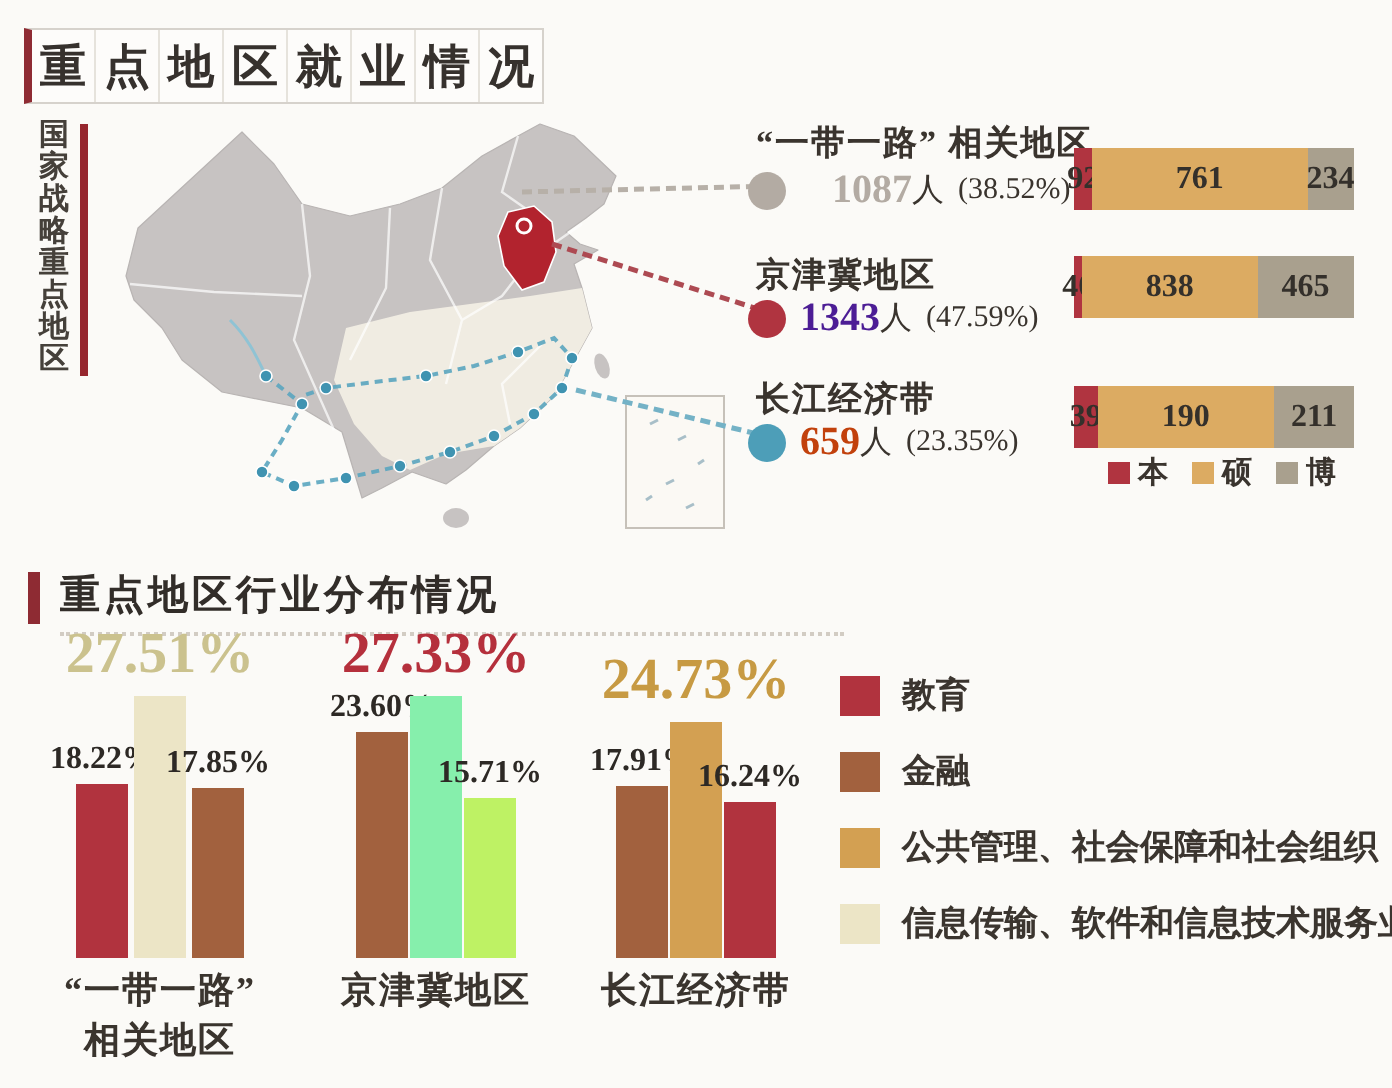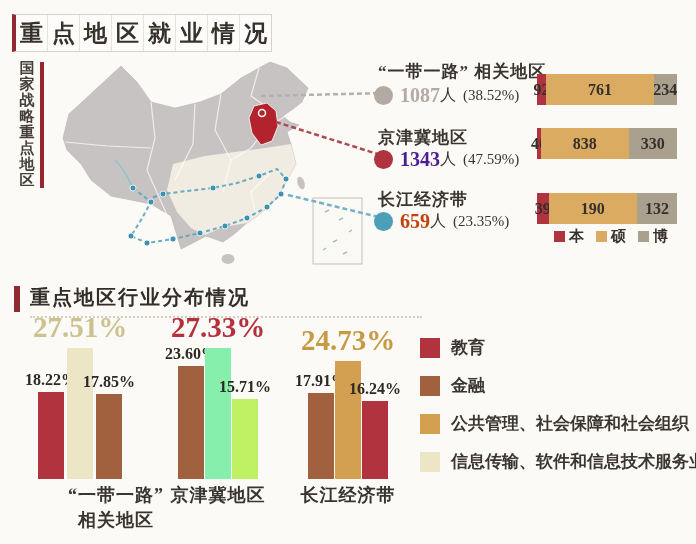--- a/index.html
+++ b/index.html
@@ -128,21 +128,21 @@
     </g>
     <path d="M206,44 L332,41" stroke="#b7b0a8" stroke-width="2.5" stroke-dasharray="5,3" fill="none"></path>
     <path d="M221,70 L332,105" stroke="#ad4a52" stroke-width="2.5" stroke-dasharray="5,3" fill="none"></path>
     <path d="M233,143 L332,167" stroke="#74b2c6" stroke-width="2.5" stroke-dasharray="5,3" fill="none"></path>
   </svg>
 
   <div id="region-list">
       <div class="region-name" style="left: 378px; top: 60px;">“一带一路” 相关地区</div>
       <div class="region-row" style="left: 374px; top: 84px;">
         <span class="region-dot" style="background: rgb(179, 171, 163);"></span>
-        <span class="region-count" style="color: rgb(179, 171, 163);">1087</span>
+        <span class="region-count" style="color: rgb(179, 171, 163); margin-left: 16px;">1087</span>
         <span class="region-unit">人</span>
         <span class="region-share">(38.52%)</span>
       </div>
       <div class="region-name" style="left: 378px; top: 126px;">京津冀地区</div>
       <div class="region-row" style="left: 374px; top: 148px;">
         <span class="region-dot" style="background: rgb(176, 52, 64);"></span>
         <span class="region-count" style="color: #4c1d95;">1343</span>
         <span class="region-unit">人</span>
         <span class="region-share">(47.59%)</span>
       </div>
@@ -167,32 +167,32 @@
         </div>
       </div>
       <div class="stack" style="top: 128px;">
         <div class="seg" style="width: 4.16977px; background: rgb(176, 52, 64);">
           <span>40</span>
         </div>
         <div class="seg" style="width: 87.3567px; background: rgb(220, 171, 98);">
           <span>838</span>
         </div>
         <div class="seg" style="width: 48.4736px; background: rgb(169, 160, 142);">
-          <span>330</span>
+          <span>465</span>
         </div>
       </div>
       <div class="stack" style="top: 193px;">
         <div class="seg" style="width: 11.6844px; background: rgb(176, 52, 64);">
           <span>39</span>
         </div>
         <div class="seg" style="width: 88.3763px; background: rgb(220, 171, 98);">
           <span>190</span>
         </div>
         <div class="seg" style="width: 39.9393px; background: rgb(169, 160, 142);">
-          <span>132</span>
+          <span>211</span>
         </div>
       </div>
     </div>
   <div class="legend-degrees" id="degree-legend">
       <span class="ld-item">
         <span class="ld-sq" style="background: rgb(176, 52, 64);"></span>
         <span>本</span>
       </span>
       <span class="ld-item">
         <span class="ld-sq" style="background: rgb(220, 171, 98);"></span>
@@ -213,21 +213,21 @@
         <div class="ibar" style="height: 87px; background: rgb(177, 51, 62);">
           <span class="sm">18.22%</span>
         </div>
         <div class="ibar" style="height: 131px; background: rgb(236, 229, 198);">
           <span class="big" style="color: rgb(203, 194, 142);">27.51%</span>
         </div>
         <div class="ibar" style="height: 85px; background: rgb(162, 97, 62);">
           <span class="sm">17.85%</span>
         </div>
       </div>
-      <div class="axis-label" style="left: 0px; padding-left: 36px;">
+      <div class="axis-label" style="left: 0px;">
         <div>“一带一路”</div>
         <div>相关地区</div>
       </div>
       <div class="bar-group" style="left: 178px; gap: 1px;">
         <div class="ibar" style="height: 113px; background: rgb(162, 97, 62);">
           <span class="sm">23.60%</span>
         </div>
         <div class="ibar" style="height: 131px; background: #86efac;">
           <span class="big" style="color: rgb(181, 48, 60);">27.33%</span>
         </div>

